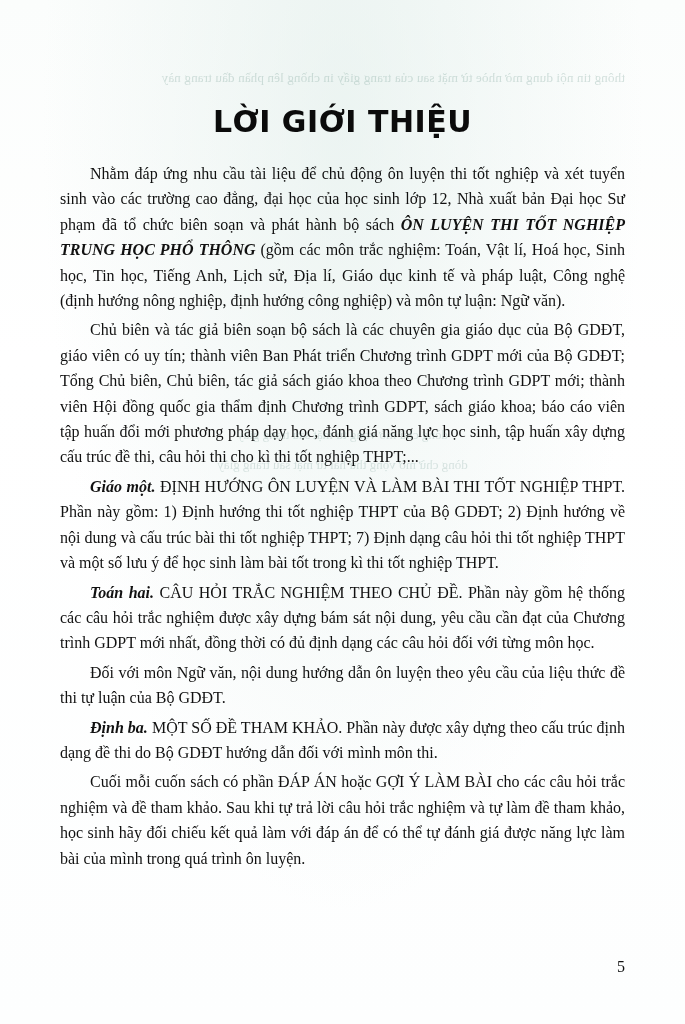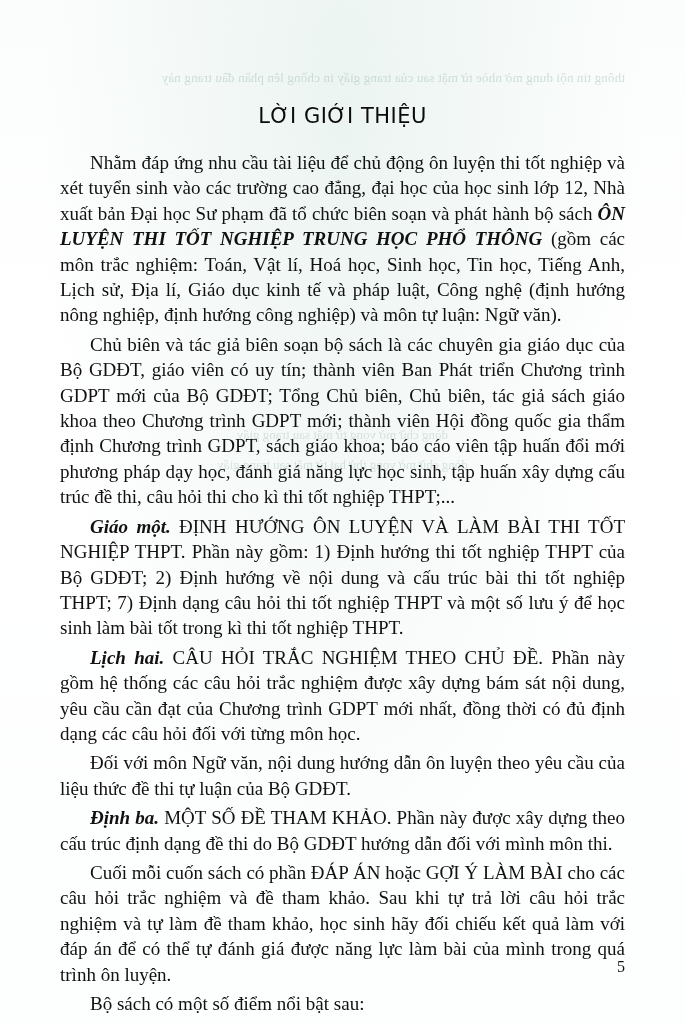--- a/index.html
+++ b/index.html
@@ -64,30 +64,30 @@
     line-height: 19px;
     text-align: center;
     pointer-events: none;
     user-select: none;
     transform: scaleX(-1);
   }
   h1.title {
     margin: 40px 0 22px 0;
     text-align: center;
     font-family: "DejaVu Sans", sans-serif;
-    font-weight: normal;
-    font-size: 21px;
+    font-weight: bold;
+    font-size: 30px;
     letter-spacing: 0.5px;
     color: #0b0b0b;
   }
   p.para {
     margin: 0 0 4px 0;
     text-indent: 30px;
     text-align: justify;
-    font-size: 19px;
+    font-size: 16px;
     line-height: 25.4px;
     color: #111111;
     hyphens: none;
   }
   .bi { font-weight: bold; font-style: italic; }
   .pageno {
     position: absolute;
     right: 60px;
     bottom: 48px;
     font-size: 16px;
@@ -102,21 +102,20 @@
   <div class="bleed">thông tin nội dung mờ nhòe từ mặt sau của trang giấy in chồng lên phần đầu trang này</div>
   <div class="bleed2">dòng chữ mờ vọng từ mặt sau trang giấy</div>
   <div class="bleed3">dòng chữ mờ vọng thứ hai từ mặt sau trang giấy</div>
 
   <h1 class="title">LỜI GIỚI THIỆU</h1>
 
   <div id="body-text">
       <p class="para"><span>Nhằm đáp ứng nhu cầu tài liệu để chủ động ôn luyện thi tốt nghiệp và xét tuyển sinh vào các trường cao đẳng, đại học của học sinh lớp 12, Nhà xuất bản Đại học Sư phạm đã tổ chức biên soạn và phát hành bộ sách </span><span class="bi">ÔN LUYỆN THI TỐT NGHIỆP TRUNG HỌC PHỔ THÔNG</span><span> (gồm các môn trắc nghiệm: Toán, Vật lí, Hoá học, Sinh học, Tin học, Tiếng Anh, Lịch sử, Địa lí, Giáo dục kinh tế và pháp luật, Công nghệ (định hướng nông nghiệp, định hướng công nghiệp) và môn tự luận: Ngữ văn).</span></p>
       <p class="para"><span>Chủ biên và tác giả biên soạn bộ sách là các chuyên gia giáo dục của Bộ GDĐT, giáo viên có uy tín; thành viên Ban Phát triển Chương trình GDPT mới của Bộ GDĐT; Tổng Chủ biên, Chủ biên, tác giả sách giáo khoa theo Chương trình GDPT mới; thành viên Hội đồng quốc gia thẩm định Chương trình GDPT, sách giáo khoa; báo cáo viên tập huấn đổi mới phương pháp dạy học, đánh giá năng lực học sinh, tập huấn xây dựng cấu trúc đề thi, câu hỏi thi cho kì thi tốt nghiệp THPT;...</span></p>
       <p class="para"><span class="bi">Giáo một.</span><span> ĐỊNH HƯỚNG ÔN LUYỆN VÀ LÀM BÀI THI TỐT NGHIỆP THPT. Phần này gồm: 1) Định hướng thi tốt nghiệp THPT của Bộ GDĐT; 2) Định hướng về nội dung và cấu trúc bài thi tốt nghiệp THPT; 7) Định dạng câu hỏi thi tốt nghiệp THPT và một số lưu ý để học sinh làm bài tốt trong kì thi tốt nghiệp THPT.</span></p>
-      <p class="para"><span class="bi">Lịch hai.</span><span> CÂU HỎI TRẮC NGHIỆM THEO CHỦ ĐỀ. Phần này gồm hệ thống các câu hỏi trắc nghiệm được xây dựng bám sát nội dung, yêu cầu cần đạt của Chương trình GDPT mới nhất, đồng thời có đủ định dạng các câu hỏi đối với từng môn học.</span></p>
+      <p class="para"><span class="bi">Toán hai.</span><span> CÂU HỎI TRẮC NGHIỆM THEO CHỦ ĐỀ. Phần này gồm hệ thống các câu hỏi trắc nghiệm được xây dựng bám sát nội dung, yêu cầu cần đạt của Chương trình GDPT mới nhất, đồng thời có đủ định dạng các câu hỏi đối với từng môn học.</span></p>
       <p class="para"><span>Đối với môn Ngữ văn, nội dung hướng dẫn ôn luyện theo yêu cầu của liệu thức đề thi tự luận của Bộ GDĐT.</span></p>
       <p class="para"><span class="bi">Định ba.</span><span> MỘT SỐ ĐỀ THAM KHẢO. Phần này được xây dựng theo cấu trúc định dạng đề thi do Bộ GDĐT hướng dẫn đối với mình môn thi.</span></p>
       <p class="para"><span>Cuối mỗi cuốn sách có phần ĐÁP ÁN hoặc GỢI Ý LÀM BÀI cho các câu hỏi trắc nghiệm và đề tham khảo. Sau khi tự trả lời câu hỏi trắc nghiệm và tự làm đề tham khảo, học sinh hãy đối chiếu kết quả làm với đáp án để có thể tự đánh giá được năng lực làm bài của mình trong quá trình ôn luyện.</span></p>
-      <p class="para"><span>Bộ sách có một số điểm nổi bật sau:</span></p>
     </div>
 
   <div class="pageno">5</div>
 </div>
 
 </body></html>

